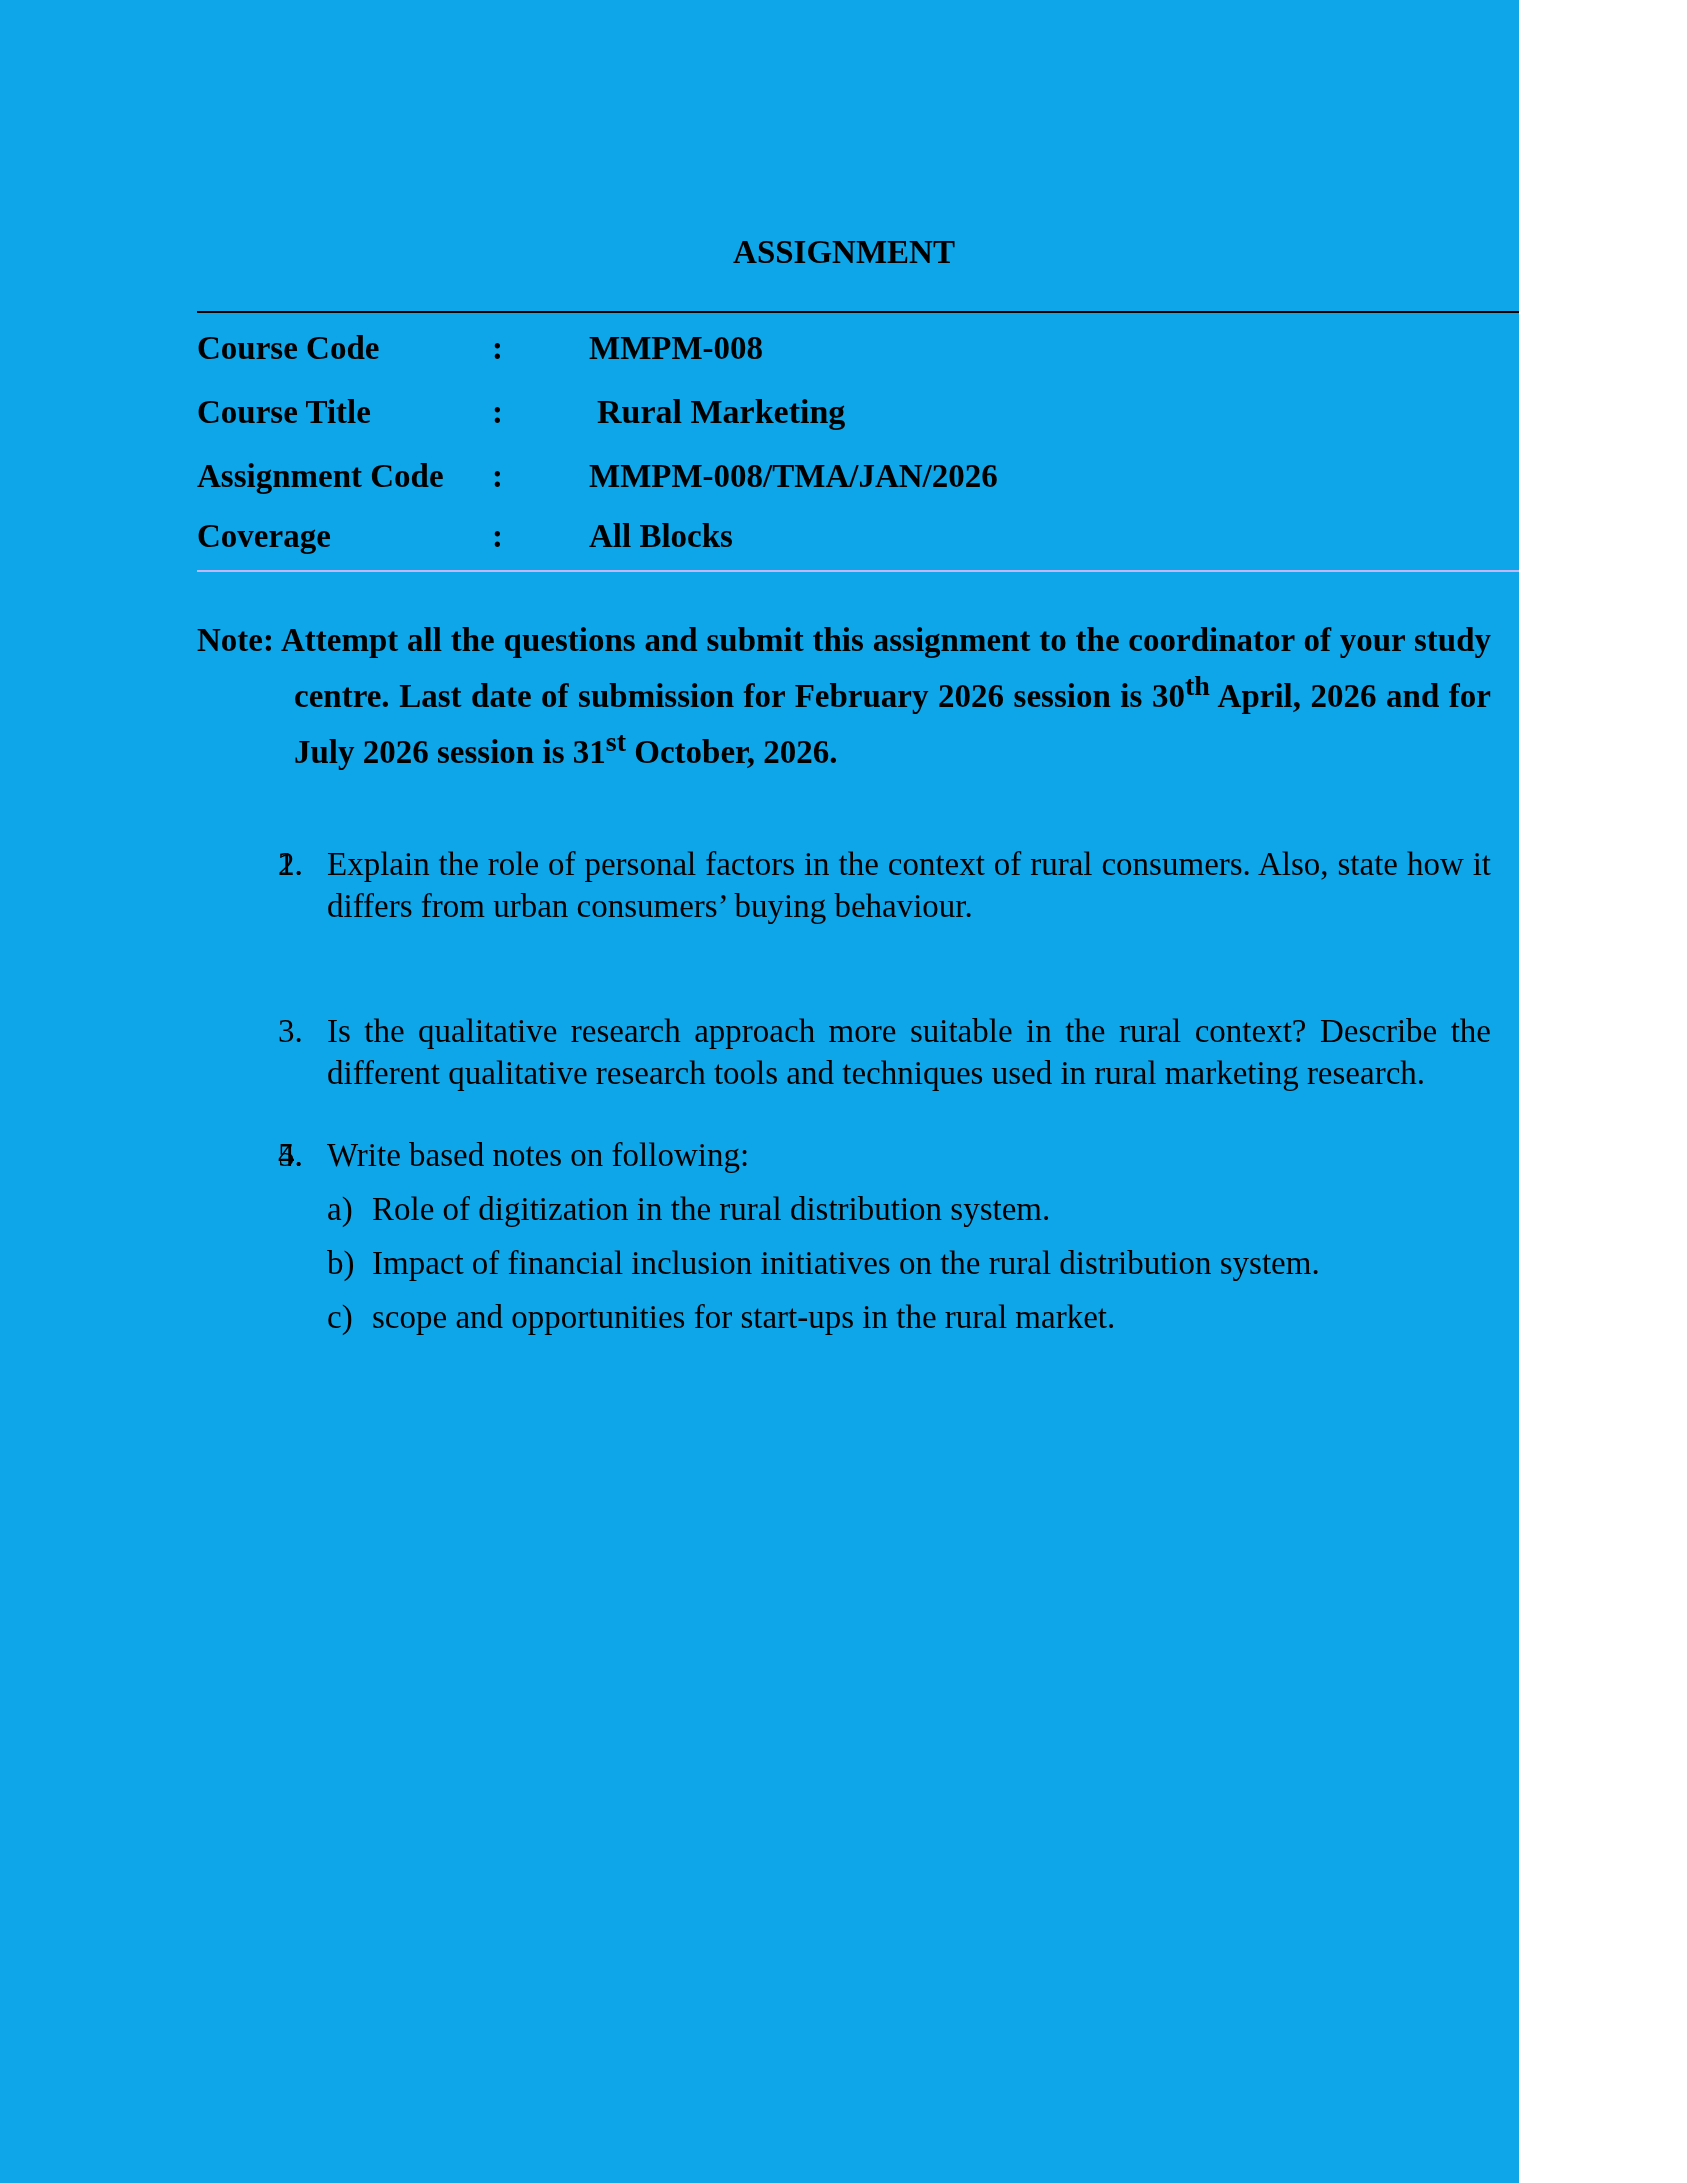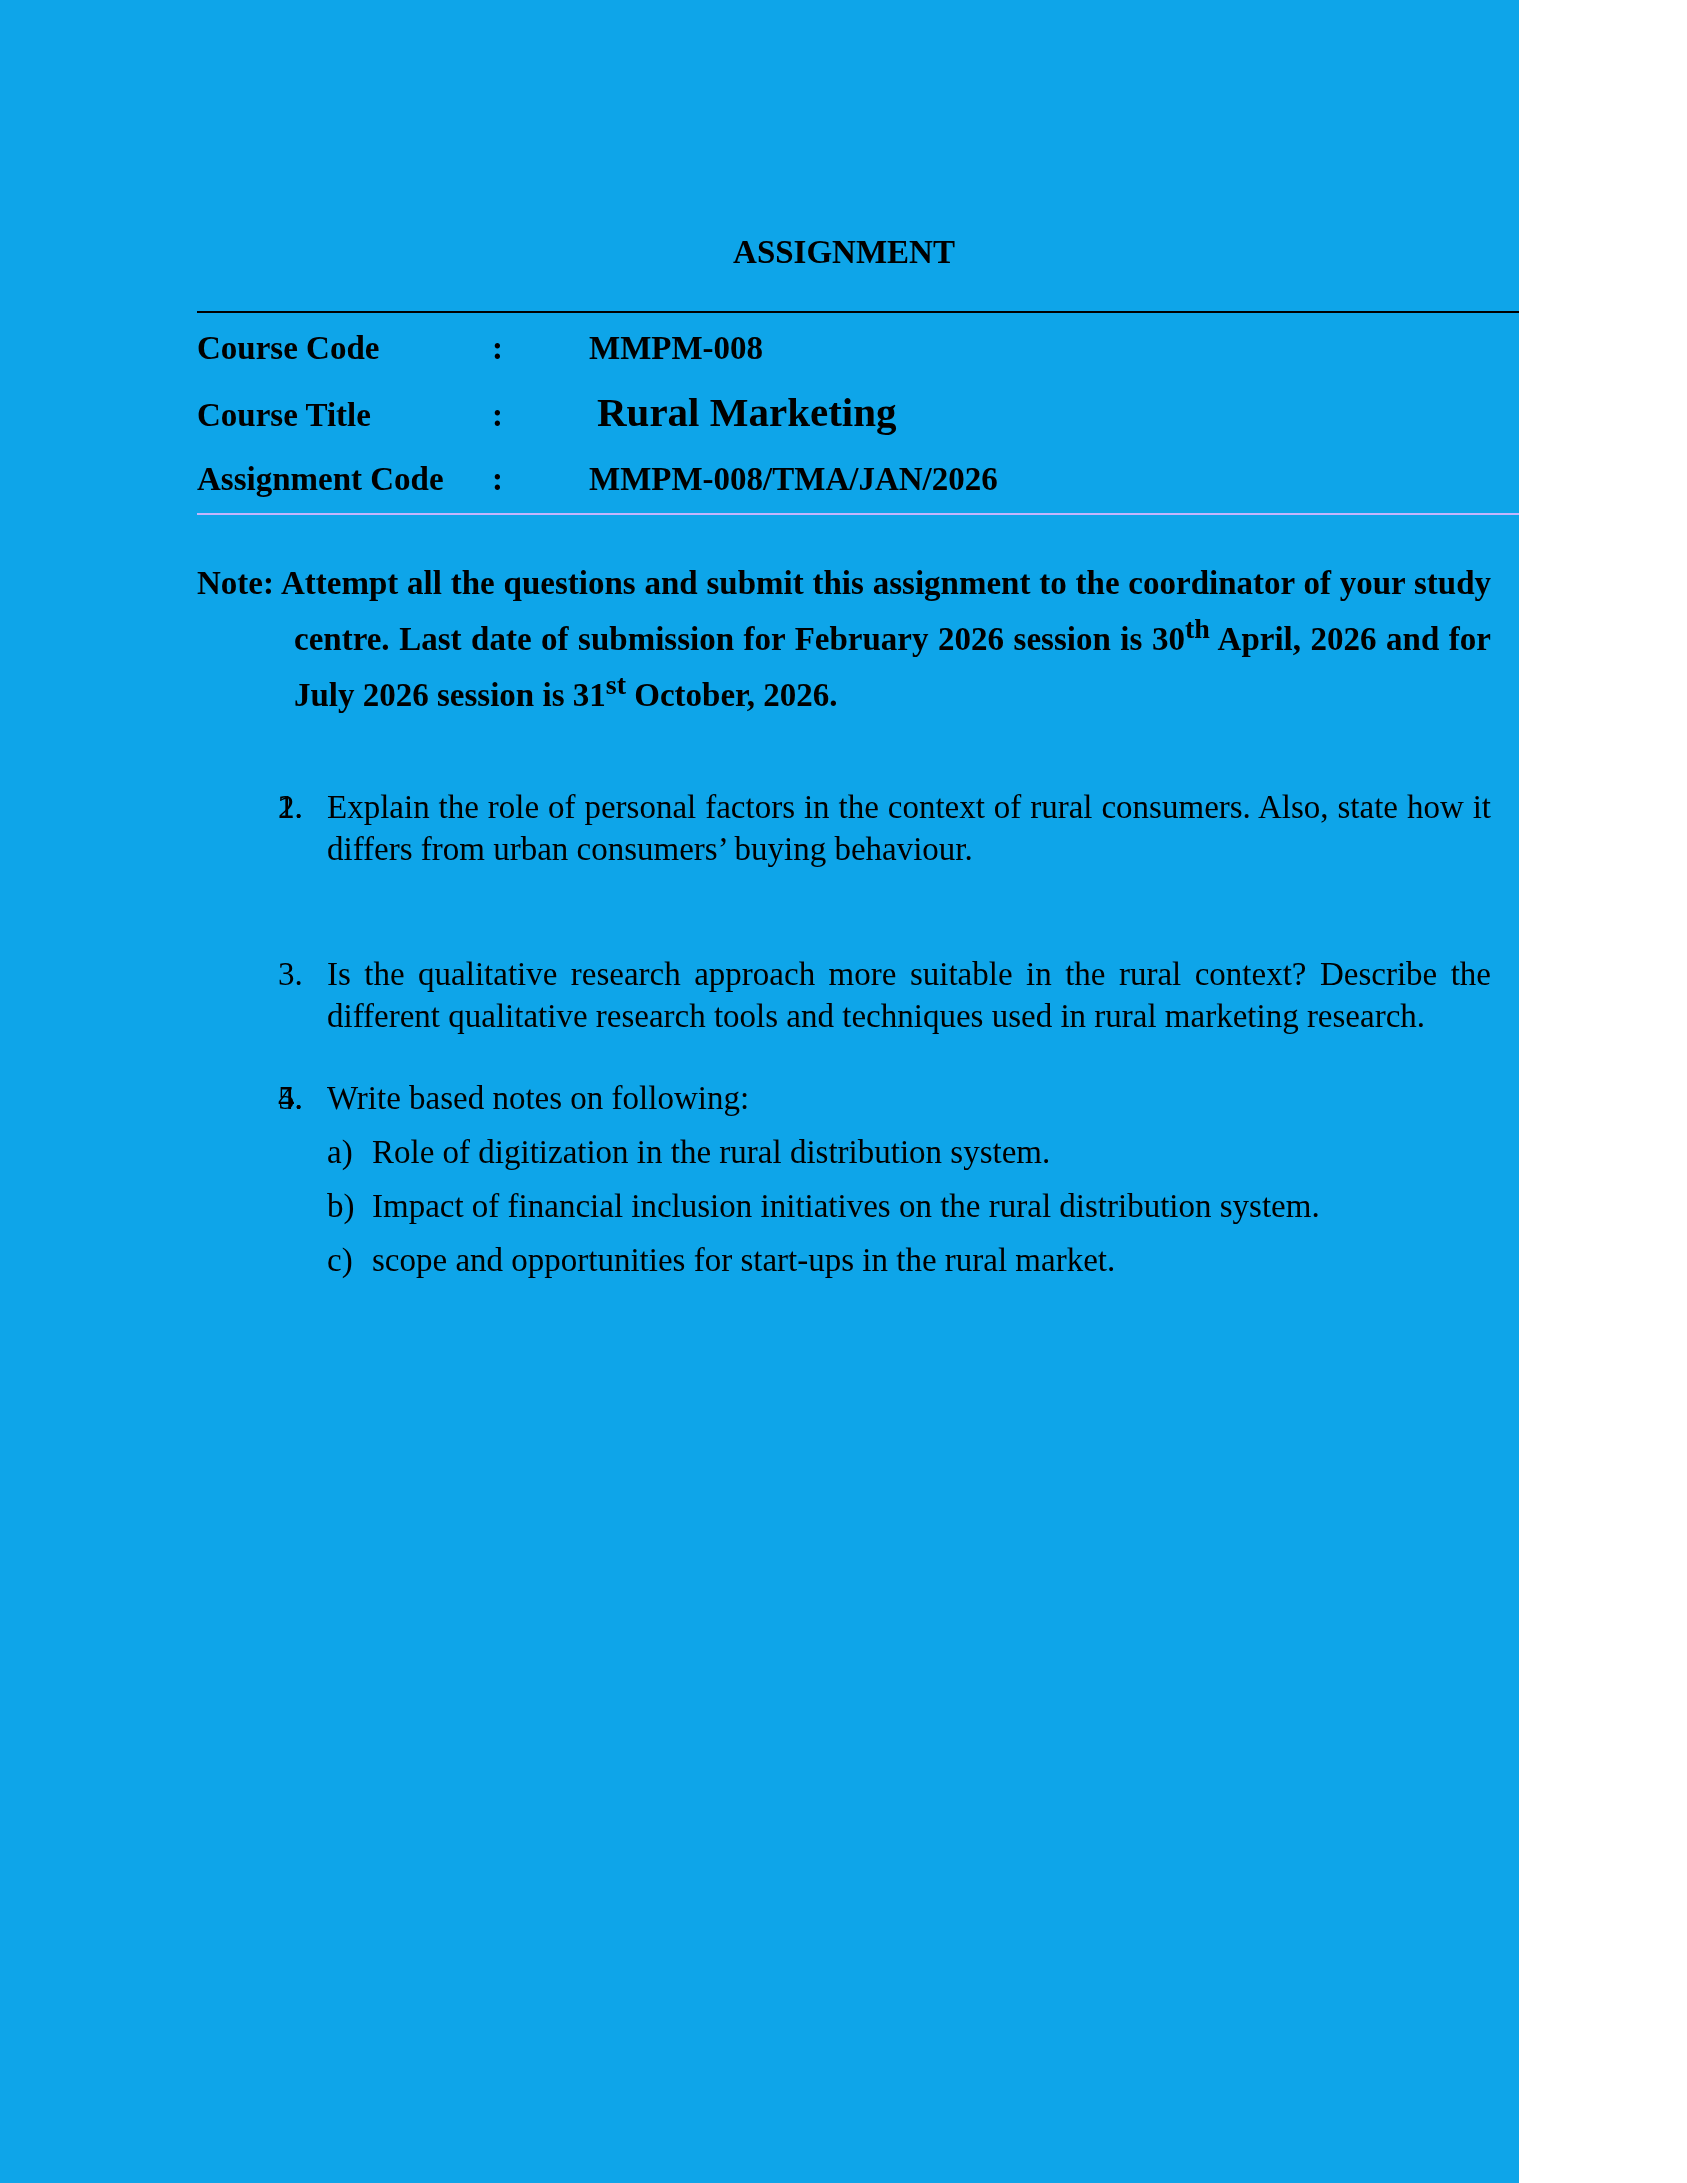--- a/index.html
+++ b/index.html
@@ -52,21 +52,21 @@
     width: 295px;
   }
   .info-row .colon {
     display: inline-block;
     width: 97px;
   }
   .info-row.course-title-row {
     line-height: 48px;
   }
   .info-row.course-title-row .value {
-    font-size: 41px;
+    font-size: 34px;
     padding-left: 8px;
   }
   .note {
     margin: 40px 0 0 0;
     font-weight: bold;
     font-size: 33px;
     line-height: 56px;
     text-align: justify;
     padding-left: 97px;
     text-indent: -97px;
@@ -117,20 +117,23 @@
     <div class="header-table">
       <div class="info-row">
         <span class="label">Course Code</span><span class="colon">:</span><span class="value">MMPM-008</span>
       </div>
       <div class="info-row course-title-row">
         <span class="label">Course Title</span><span class="colon">:</span><span class="value">Rural Marketing</span>
       </div>
       <div class="info-row">
         <span class="label">Assignment Code</span><span class="colon">:</span><span class="value">MMPM-008/TMA/JAN/2026</span>
       </div>
+      <div class="info-row">
+        <span class="label">Coverage</span><span class="colon">:</span><span class="value">All Blocks</span>
+      </div>
     </div>
 
     <p class="note"><span class="note-label">Note:</span>
       <span>Attempt all the questions and submit this assignment to the coordinator of your study centre. Last date of submission for February 2026 session is 30</span><sup>th</sup><span> April, 2026 and for July 2026 session is 31</span><sup>st</sup><span> October, 2026.</span></p>
 
     <div class="questions">
 
       <div class="question">
         <span class="q-number">1.</span>
       </div>

